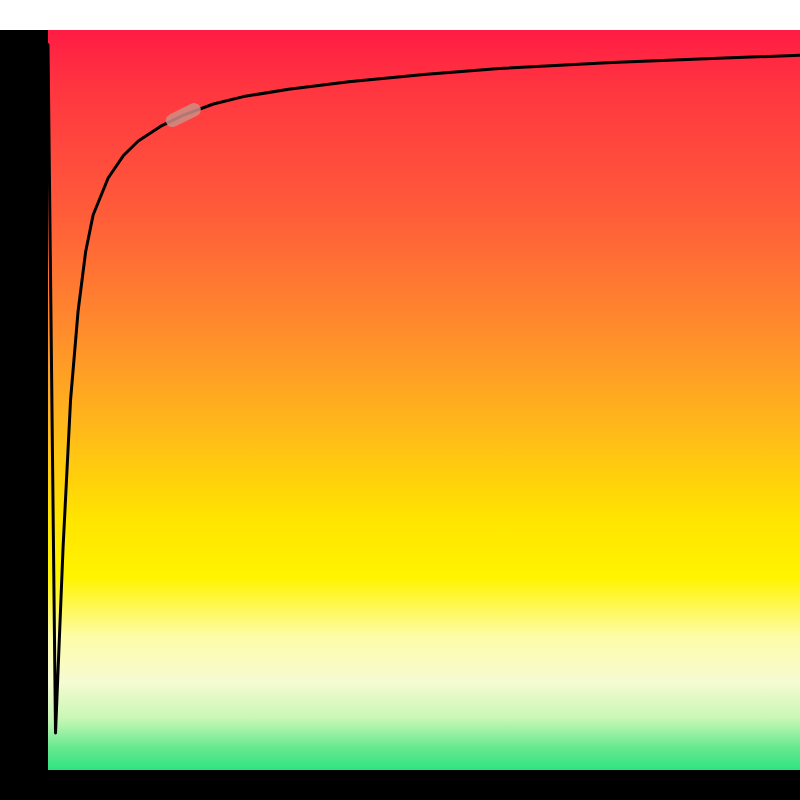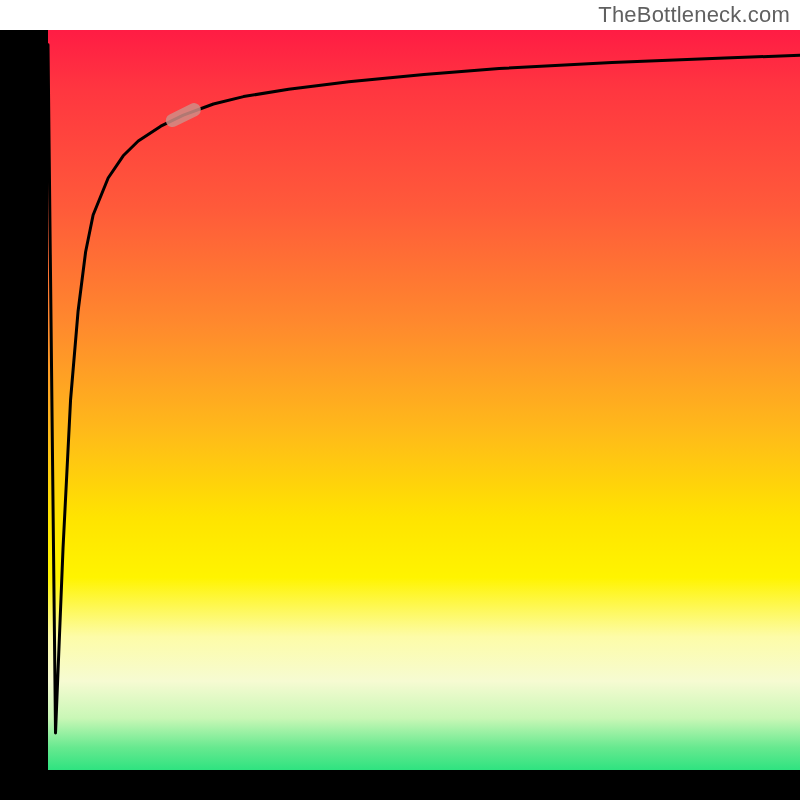--- a/index.html
+++ b/index.html
@@ -87,21 +87,20 @@
     stroke-width: 3;
     stroke-linecap: round;
     stroke-linejoin: round;
   }
 </style>
 </head>
 <body>
 
 <div class="stage">
 
-  <div class="attribution">TheBottleneck.com</div>
 
   <div class="frame-left"></div>
   <div class="plot"></div>
   <div class="frame-bottom"></div>
 
   <svg class="curve" viewBox="0 0 100 100" preserveAspectRatio="none">
     <path id="curvePath" class="curve-path" vector-effect="non-scaling-stroke" d="M0.00 2.00 L1.00 95.00 L2.00 70.00 L3.00 50.00 L4.00 38.00 L5.00 30.00 L6.00 25.00 L8.00 20.00 L10.00 17.00 L12.00 15.00 L15.00 13.00 L18.00 11.50 L22.00 10.00 L26.00 9.00 L32.00 8.00 L40.00 7.00 L50.00 6.00 L60.00 5.20 L75.00 4.40 L90.00 3.80 L100.00 3.40"></path>
     <g id="markerGroup">
         <rect x="15.50" y="10.60" width="5" height="1.8" rx="0.9" ry="0.9" class="marker" transform="rotate(-26.6 18 11.5)"></rect>
       </g>

